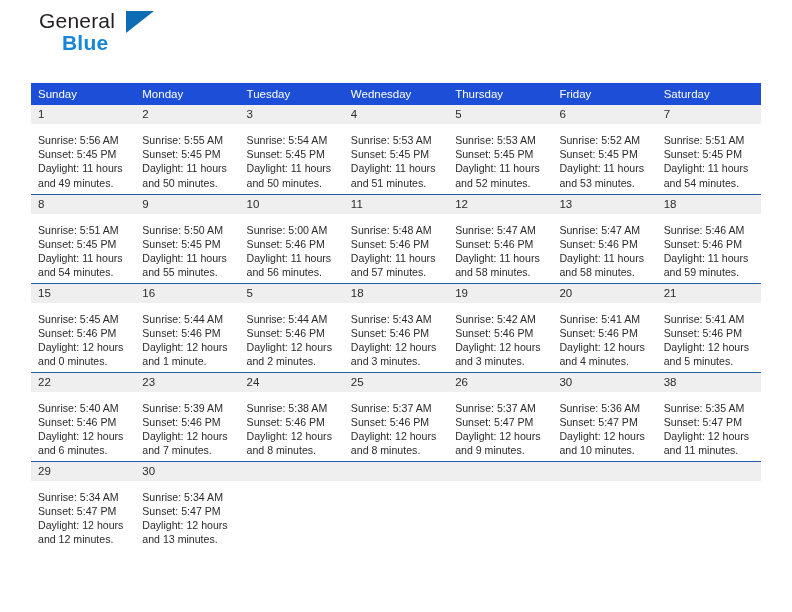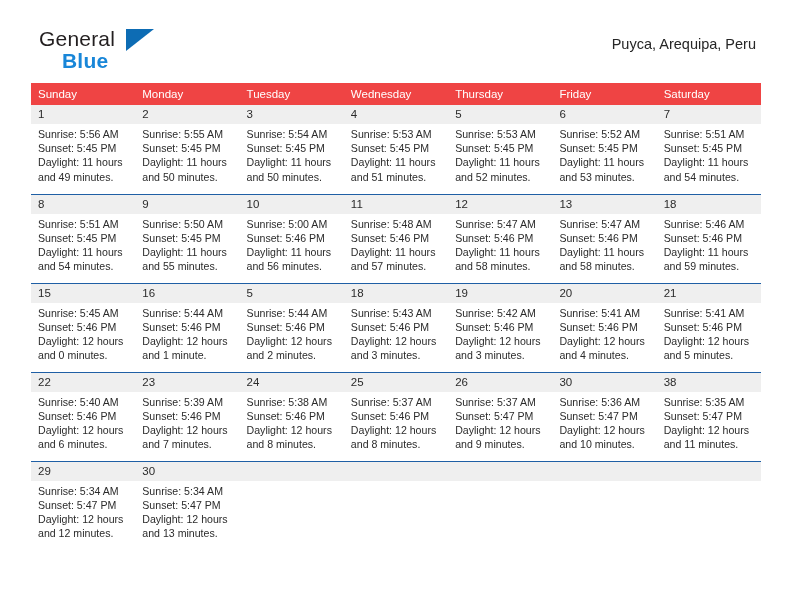--- a/index.html
+++ b/index.html
@@ -18,21 +18,21 @@
     height: 612px;
     padding: 0;
     overflow: hidden;
   }
 
   
   .topbar {
     display: flex;
     align-items: flex-start;
     justify-content: space-between;
-    padding: 26px 36px 0 31px;
+    padding: 8px 36px 0 31px;
     height: 72px;
   }
   .brand {
     position: relative;
     width: 140px;
     height: 48px;
     line-height: 1;
     user-select: none;
   }
   .brand-general {
@@ -87,21 +87,21 @@
   .cal-wrap {
     padding: 0 31px 0 31px;
     margin-top: 11px;
   }
   table.calendar {
     width: 730px;
     border-collapse: collapse;
     table-layout: fixed;
   }
   table.calendar th {
-    background: #ef4444;
+    background: #1d4ed8;
     color: #ffffff;
     font-size: 11.5px;
     font-weight: normal;
     text-align: left;
     padding: 5px 0 5px 7px;
     height: 14px;
     border: none;
   }
   table.calendar td {
     vertical-align: top;
@@ -118,42 +118,41 @@
   .daynum-band {
     background: #efefef;
     height: 19px;
     padding: 2px 0 0 7px;
     font-size: 11.5px;
     color: #2b2b2b;
     line-height: 15px;
   }
   .daynum-band.empty { color: transparent; }
   .info {
-    padding: 3px 6px 0 7px;
+    padding: 9px 6px 0 7px;
     font-size: 10.6px;
     line-height: 14.2px;
     color: #2b2b2b;
   }
   .info div { white-space: nowrap; }
 </style>
 </head>
 <body>
 
 <div class="page">
 
   <div class="topbar">
 
     <div class="brand">
       <span class="brand-general">General</span>
       <span class="brand-tri"></span>
       <span class="brand-blue">Blue</span>
     </div>
 
     <div class="titleblock">
-      <div class="cal-subtitle">Puyca, Arequipa, Peru</div>
     </div>
 
   </div>
 
   <div class="cal-wrap">
     <table class="calendar">
       <thead>
         <tr>
           <th>Sunday</th>
           <th>Monday</th>

